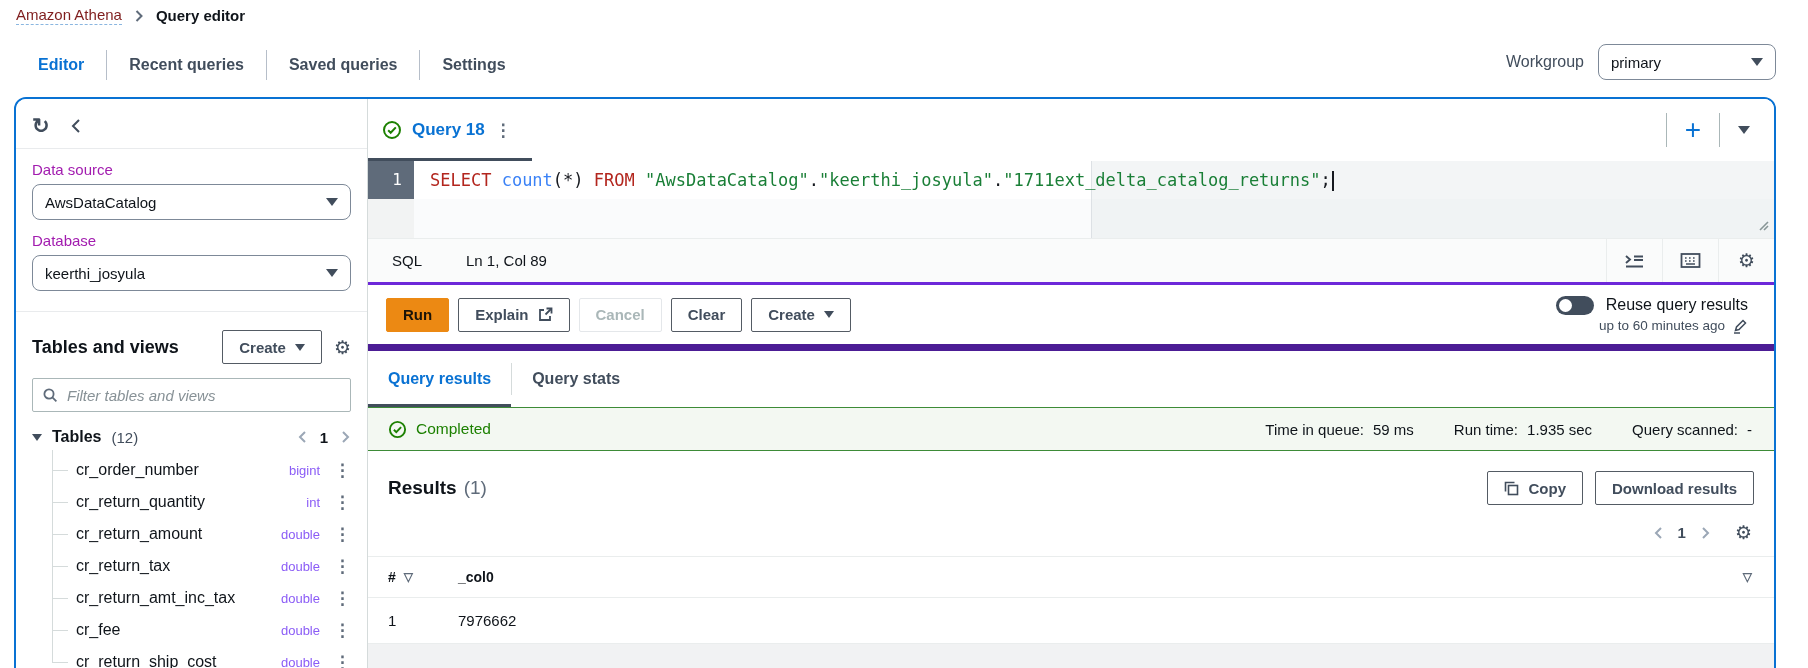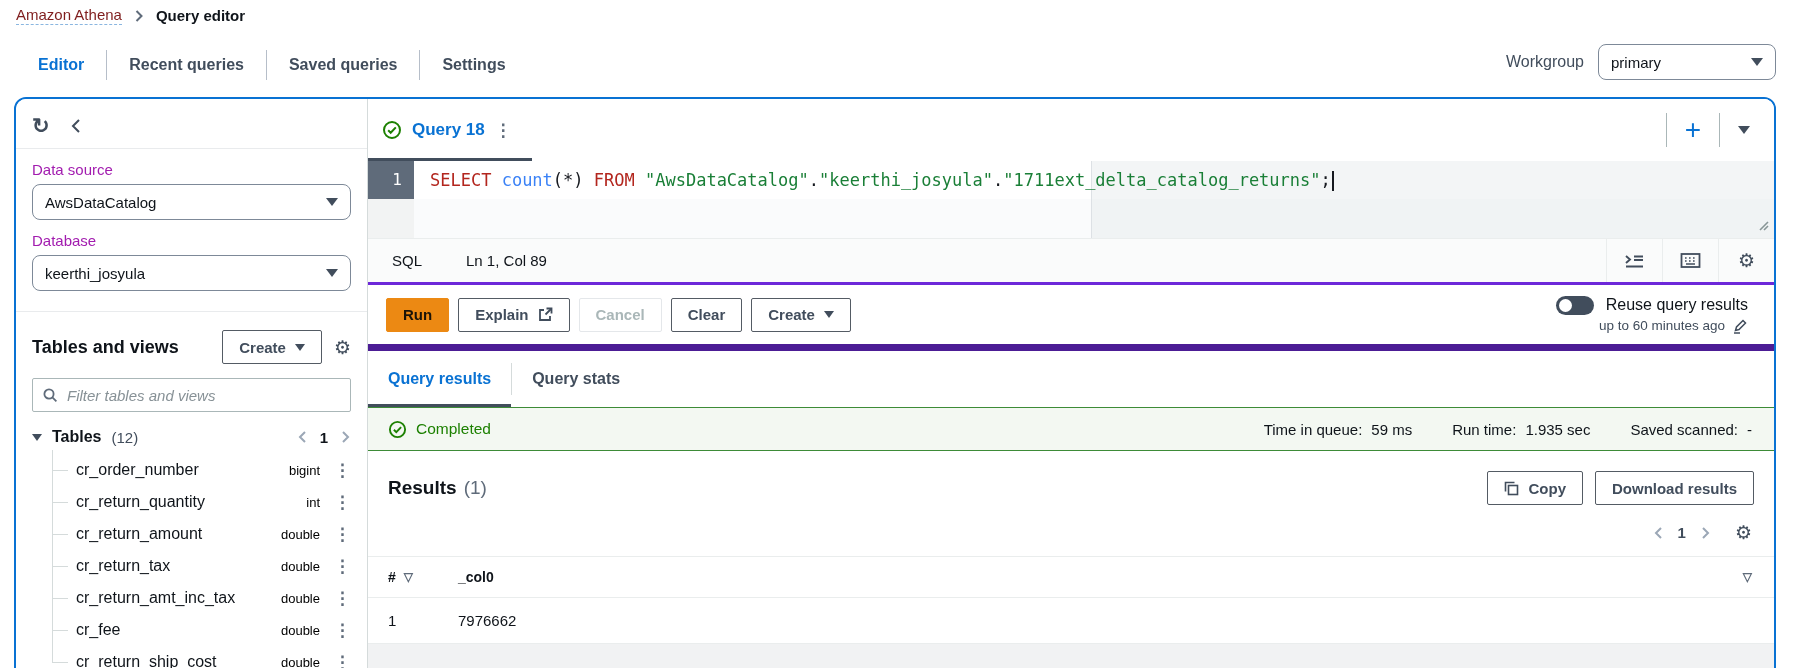--- a/index.html
+++ b/index.html
@@ -58,21 +58,21 @@
   .group-title { font-size:16px; font-weight:700; }
   .group-count { font-size:15px; color:#414d5c; font-weight:400; }
   .group-pager { margin-left:auto; display:flex; align-items:center; gap:12px; }
   .pgnum { font-weight:700; font-size:15px; }
 
   .col-list { margin-top:8px; margin-left:20px; position:relative; }
   .col-list::before { content:''; position:absolute; left:0; top:-4px; bottom:16px; width:1px; background:#d5dbdb; }
   .col-row { position:relative; height:32px; display:flex; align-items:center; padding-left:24px; }
   .col-row::before { content:''; position:absolute; left:0; top:50%; width:16px; height:1px; background:#d5dbdb; }
   .col-name { flex:1; font-size:16px; color:#0f141a; }
-  .col-type { font-size:13px; color:#000000; margin-right:14px; }
+  .col-type { font-size:13px; color:#8b5cf6; margin-right:14px; }
   .kebab { color:#5f6b7a; font-size:17px; font-weight:700; line-height:1; cursor:pointer; }
 
   
   .editor-col { flex:1; display:flex; flex-direction:column; background:#fff; position:relative; }
 
   .query-tabbar { height:62px; display:flex; align-items:center; position:relative; background:#fff; }
   .query-tab { height:100%; display:flex; align-items:center; gap:10px; padding:0 20px 0 14px; position:relative; cursor:pointer; }
   .query-tab::after { content:''; position:absolute; left:0; right:0; bottom:0; height:3px; background:#414d5c; }
   .query-tab-label { color:#0972d3; font-size:17px; font-weight:700; }
   .tabbar-right { margin-left:auto; display:flex; align-items:center; gap:18px; padding-right:24px; }
@@ -382,21 +382,21 @@
       <span class="banner-right">
         <span class="stat-pair">
           <span>Time in queue:</span>
           <span>59 ms</span>
         </span>
         <span class="stat-pair">
           <span>Run time:</span>
           <span>1.935 sec</span>
         </span>
         <span class="stat-pair">
-          <span>Saved scanned:</span>
+          <span>Query scanned:</span>
           <span>-</span>
         </span>
       </span>
     </div>
 
     <div class="results-head">
       <span class="results-title">Results</span>
       <span class="results-count">(1)</span>
       <span class="results-head-actions">
         <button class="btn">

